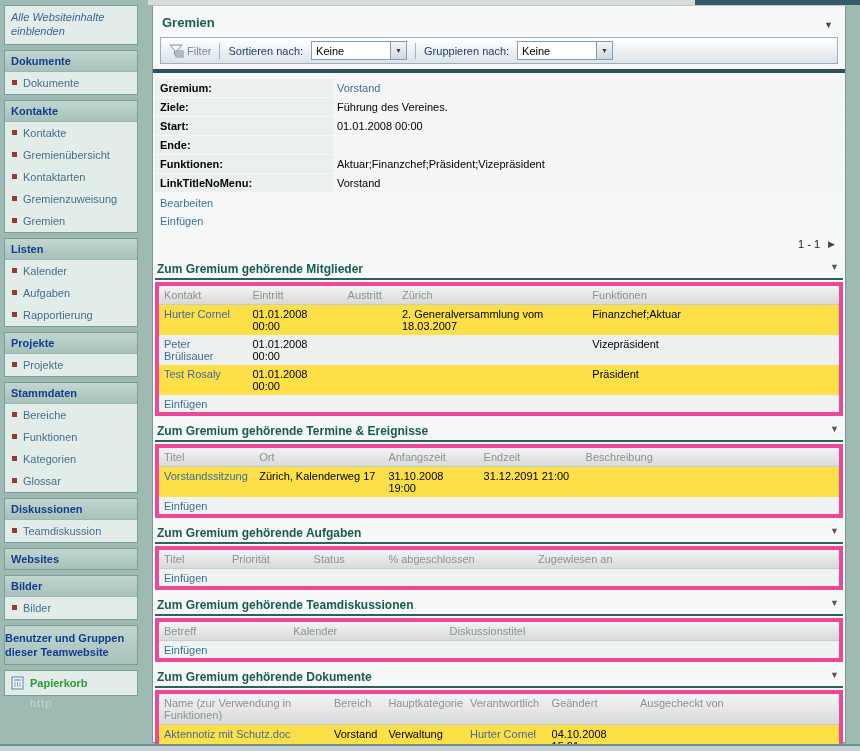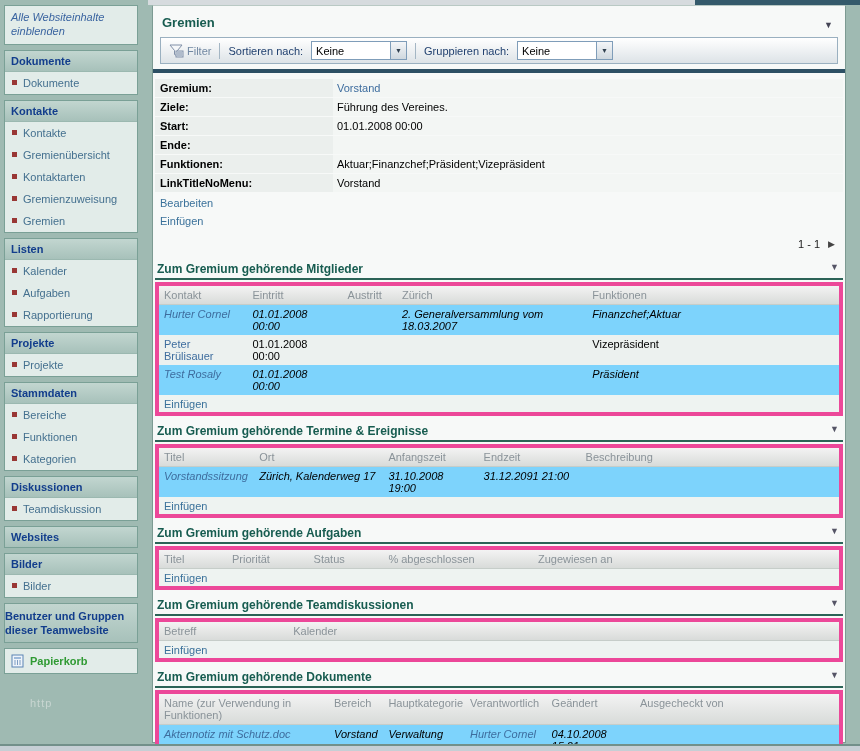--- a/index.html
+++ b/index.html
@@ -74,21 +74,21 @@
 
   
   .sec { display:flex; justify-content:space-between; margin:5px 2px 0; padding:3px 2px 2px; border-bottom:2px solid #2b6357; }
   .sec-title { color:#175c50; font-weight:bold; font-size:12px; }
   .sec-arrow { color:#556; font-size:9px; cursor:pointer; padding-right:2px; }
   .tbl { border:4px solid #ec4899; background:#eef3f1; margin:2px 2px 0; }
   .tr { display:flex; }
   .hdr-row { background:linear-gradient(#f3f3f3,#d8dbd9); border-bottom:1px solid #c6cdc9; }
   .th { color:#8a9399; padding:3px 5px; }
   .td { padding:3px 5px; min-height:17px; }
-  .row-a { background:#7dd3fc;font-style:italic; }
+  .row-a { background:#fde047; }
   .row-b { background:#ecf1ef; }
   .ins { display:block; padding:3px 5px 2px; color:#3a719a; cursor:pointer; }
 
   
   .bottom-line { position:absolute; left:0; bottom:5px; width:860px; height:2px; background:#72908a; }
   .bottom-band { position:absolute; left:0; bottom:0; width:860px; height:5px; background:#c6cfd5; }
 </style>
 </head>
 <body>
 
@@ -163,20 +163,24 @@
       <span class="bullet"></span>
       <span>Bereiche</span>
     </div>
     <div class="side-item">
       <span class="bullet"></span>
       <span>Funktionen</span>
     </div>
     <div class="side-item">
       <span class="bullet"></span>
       <span>Kategorien</span>
+    </div>
+    <div class="side-item">
+      <span class="bullet"></span>
+      <span>Glossar</span>
     </div>
   </div>
 
   <div class="side-box">
     <div class="side-head">Diskussionen</div>
     <div class="side-item">
       <span class="bullet"></span>
       <span>Teamdiskussion</span>
     </div>
   </div>
@@ -353,20 +357,21 @@
   </div>
 
   <div class="sec">
     <span class="sec-title">Zum Gremium gehörende Teamdiskussionen</span>
     <span class="sec-arrow">▼</span>
   </div>
   <div class="tbl">
     <div class="tr hdr-row">
       <div class="th" style="width:19%">Betreff</div>
       <div class="th" style="width:23%">Kalender</div>
+      <div class="th" style="width:58%">Diskussionstitel</div>
     </div>
     <span class="ins">Einfügen</span>
   </div>
 
   <div class="sec">
     <span class="sec-title">Zum Gremium gehörende Dokumente</span>
     <span class="sec-arrow">▼</span>
   </div>
   <div class="tbl">
     <div class="tr hdr-row">

